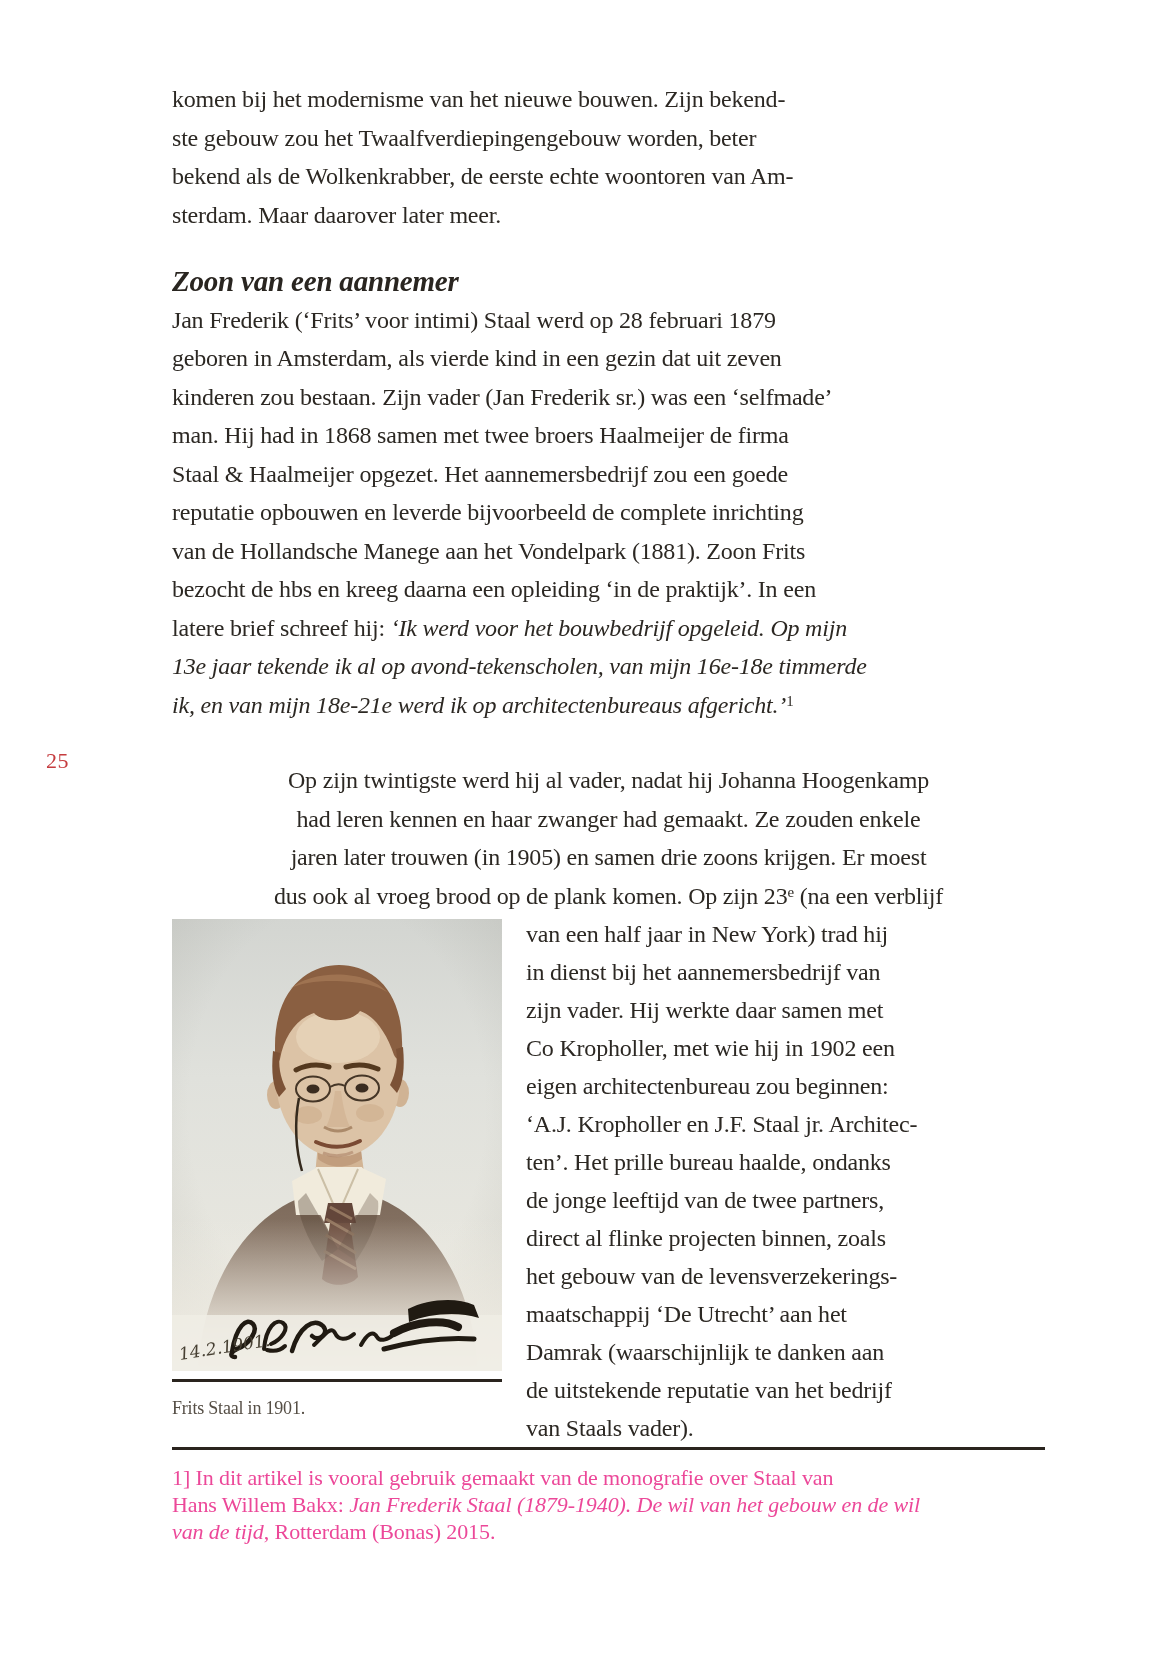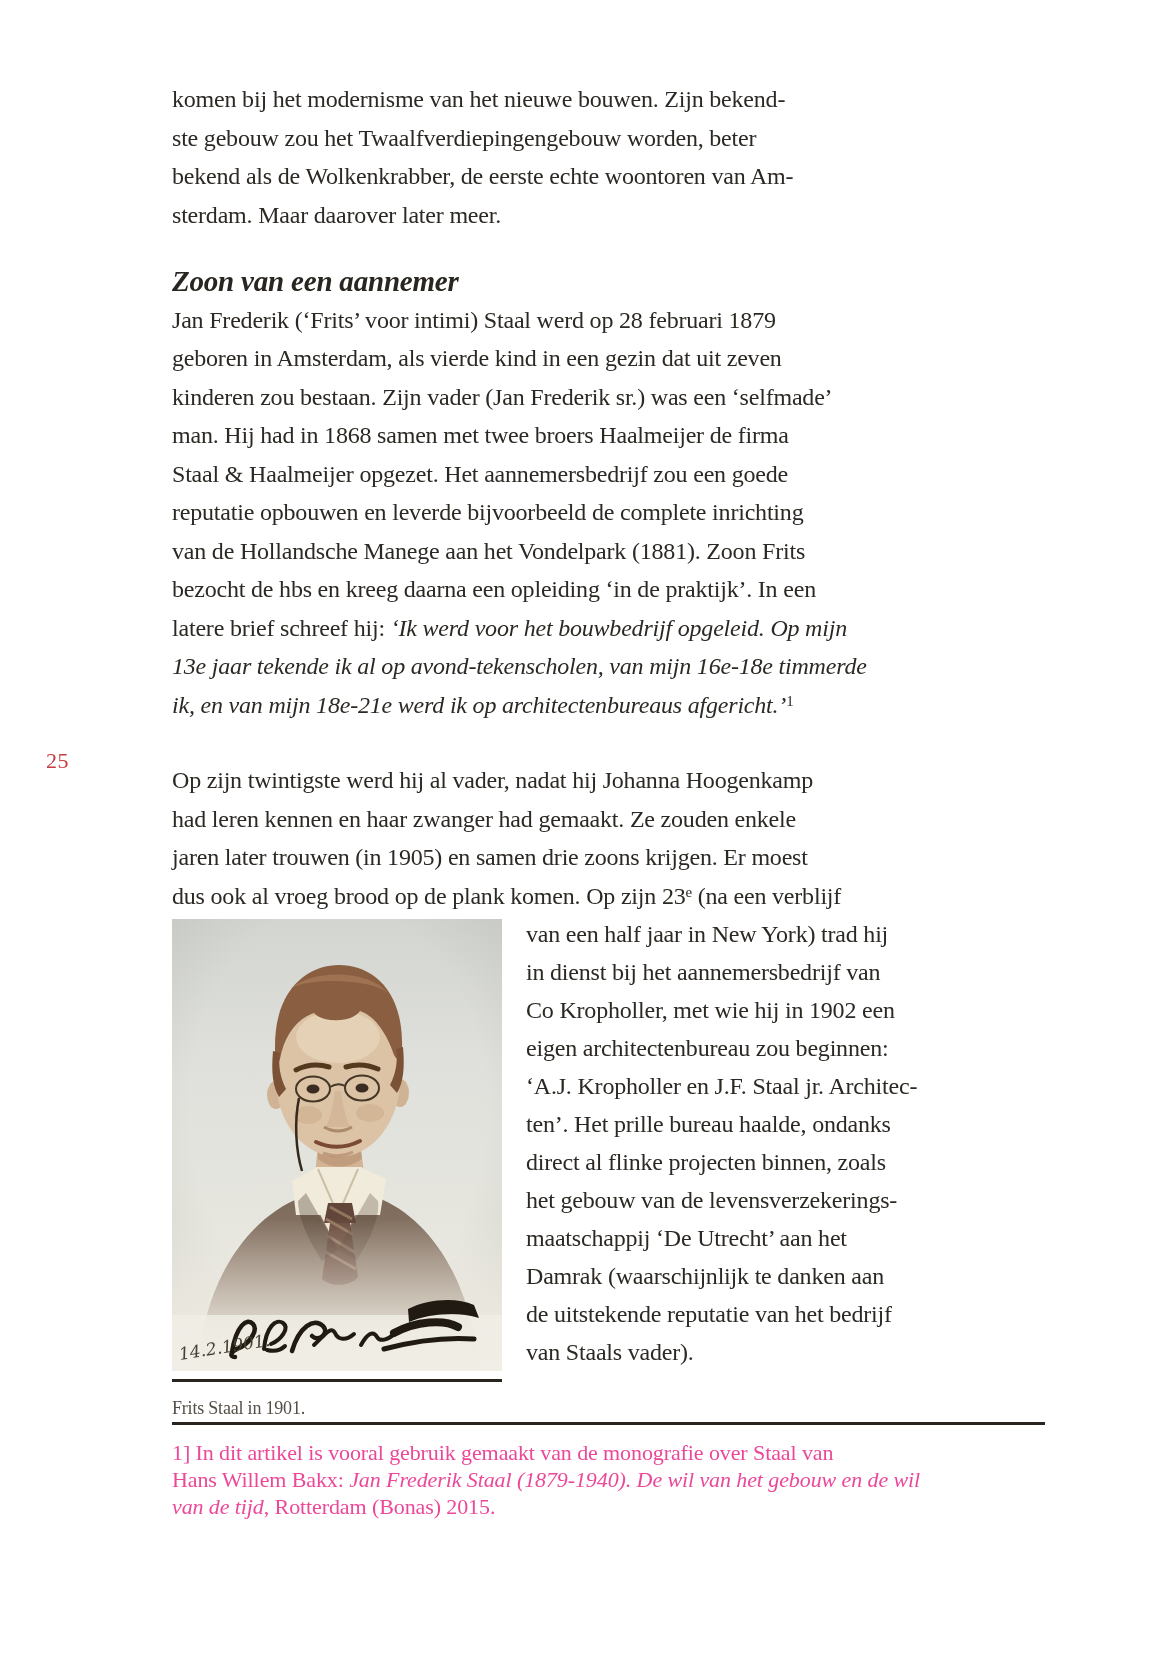--- a/index.html
+++ b/index.html
@@ -19,21 +19,21 @@
     position:absolute;left:172px;top:80px;width:873px;
   }
   .body{font-size:24px;line-height:38.5px;letter-spacing:-0.2px;}
   .tline{white-space:nowrap;}
   .it{font-style:italic;}
   sup{font-size:0.62em;line-height:0;vertical-align:baseline;position:relative;top:-0.45em;}
   .heading{
     margin:28px 0 0 0;font-size:29px;line-height:38.5px;
     font-weight:bold;color:#292520;letter-spacing:-0.2px;font-style:italic;
   }
-  .p3{margin-top:37px;}
+  .p3{margin-top:37px;text-align:center;}
   .wrapsec{position:relative;}
   .wraplines{line-height:38px;}
   figure.photo{
     float:left;margin:4px 24px 0 0;padding:0;width:330px;
   }
   .photo-img{width:330px;height:452px;overflow:hidden;}
   .photo-rule{border-top:3px solid #2a241e;margin-top:8px;width:330px;}
   .caption{
     margin-top:12px;font-size:18px;line-height:28px;color:#554e45;letter-spacing:-0.2px;
   }
@@ -178,24 +178,26 @@
             <text x="8" y="441" font-size="17" font-style="italic" fill="#474033" font-family="DejaVu Serif, serif" transform="rotate(-9 8 441)">14.2.1901.</text>
           </svg>
         </div>
         <div class="photo-rule"></div>
         <figcaption class="caption">Frits Staal in 1901.</figcaption>
       </figure>
 
       <div class="body wraplines">
           <div class="tline"><span>van een half jaar in New York) trad hij</span></div>
           <div class="tline"><span>in dienst bij het aannemersbedrijf van</span></div>
+          <div class="tline"><span>zijn vader. Hij werkte daar samen met</span></div>
           <div class="tline"><span>Co Kropholler, met wie hij in 1902 een</span></div>
           <div class="tline"><span>eigen architectenbureau zou beginnen:</span></div>
           <div class="tline"><span>‘A.J. Kropholler en J.F. Staal jr. Architec-</span></div>
           <div class="tline"><span>ten’. Het prille bureau haalde, ondanks</span></div>
+          <div class="tline"><span>de jonge leeftijd van de twee partners,</span></div>
           <div class="tline"><span>direct al flinke projecten binnen, zoals</span></div>
           <div class="tline"><span>het gebouw van de levensverzekerings-</span></div>
           <div class="tline"><span>maatschappij ‘De Utrecht’ aan het</span></div>
           <div class="tline"><span>Damrak (waarschijnlijk te danken aan</span></div>
           <div class="tline"><span>de uitstekende reputatie van het bedrijf</span></div>
           <div class="tline"><span>van Staals vader).</span></div>
         </div>
 
       <div class="clear"></div>
     </div>

